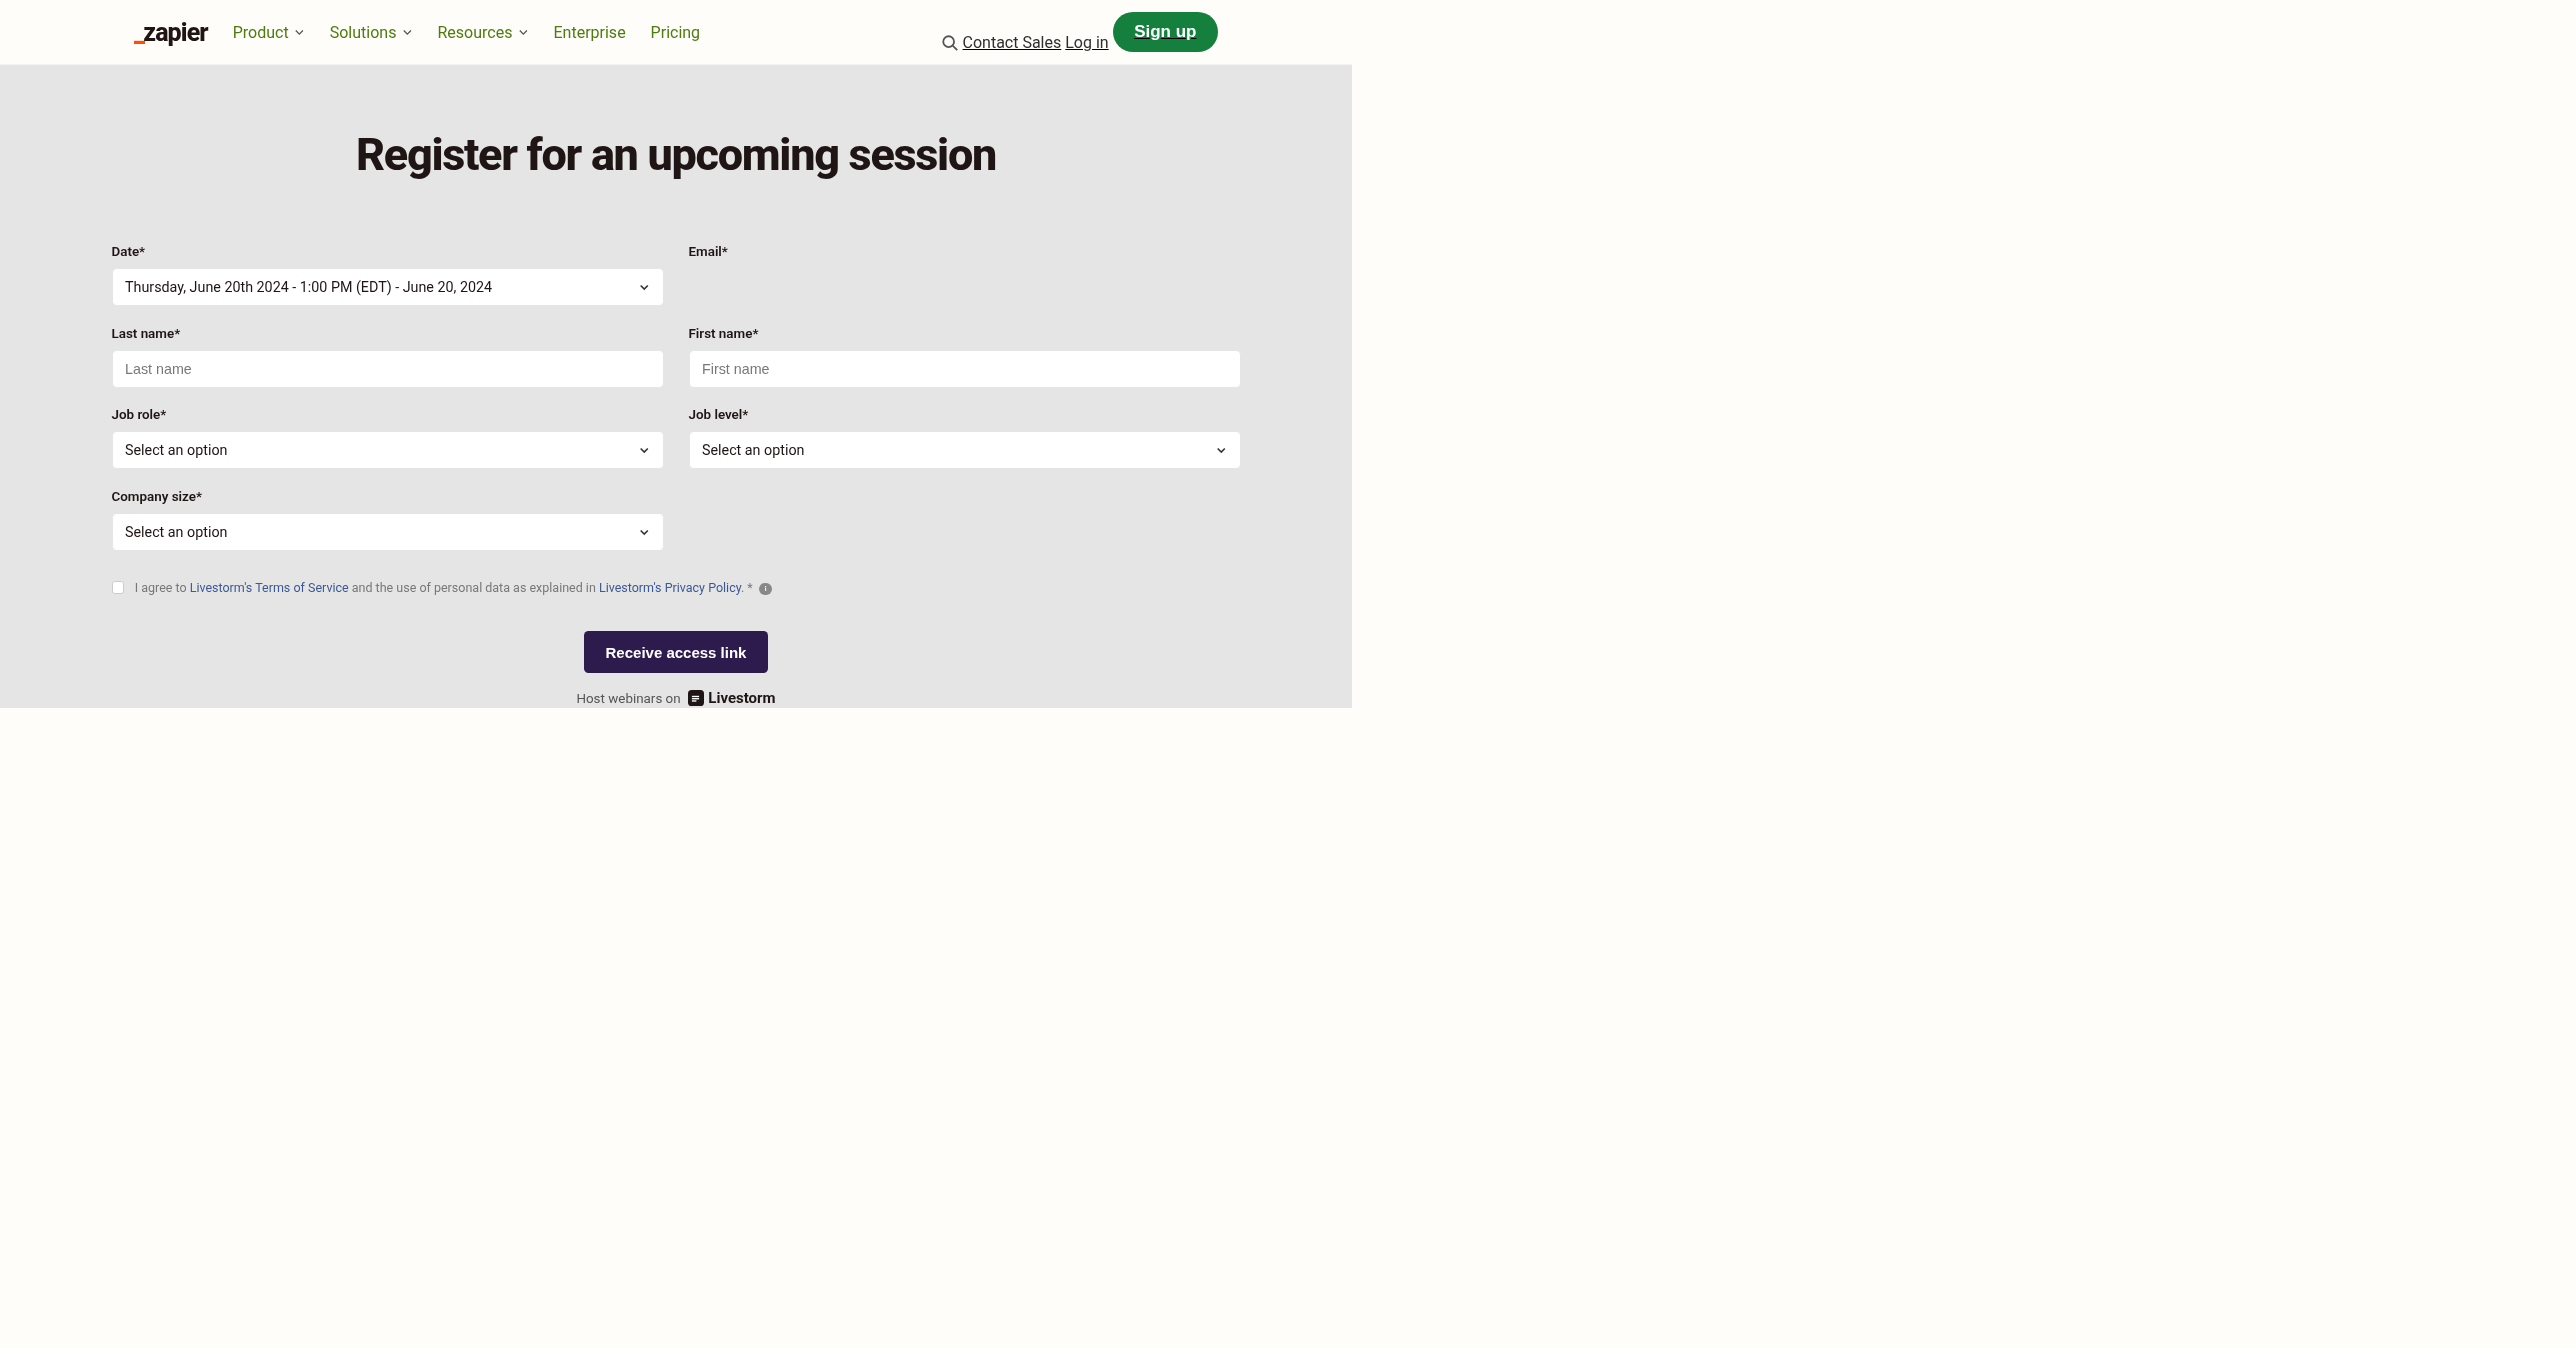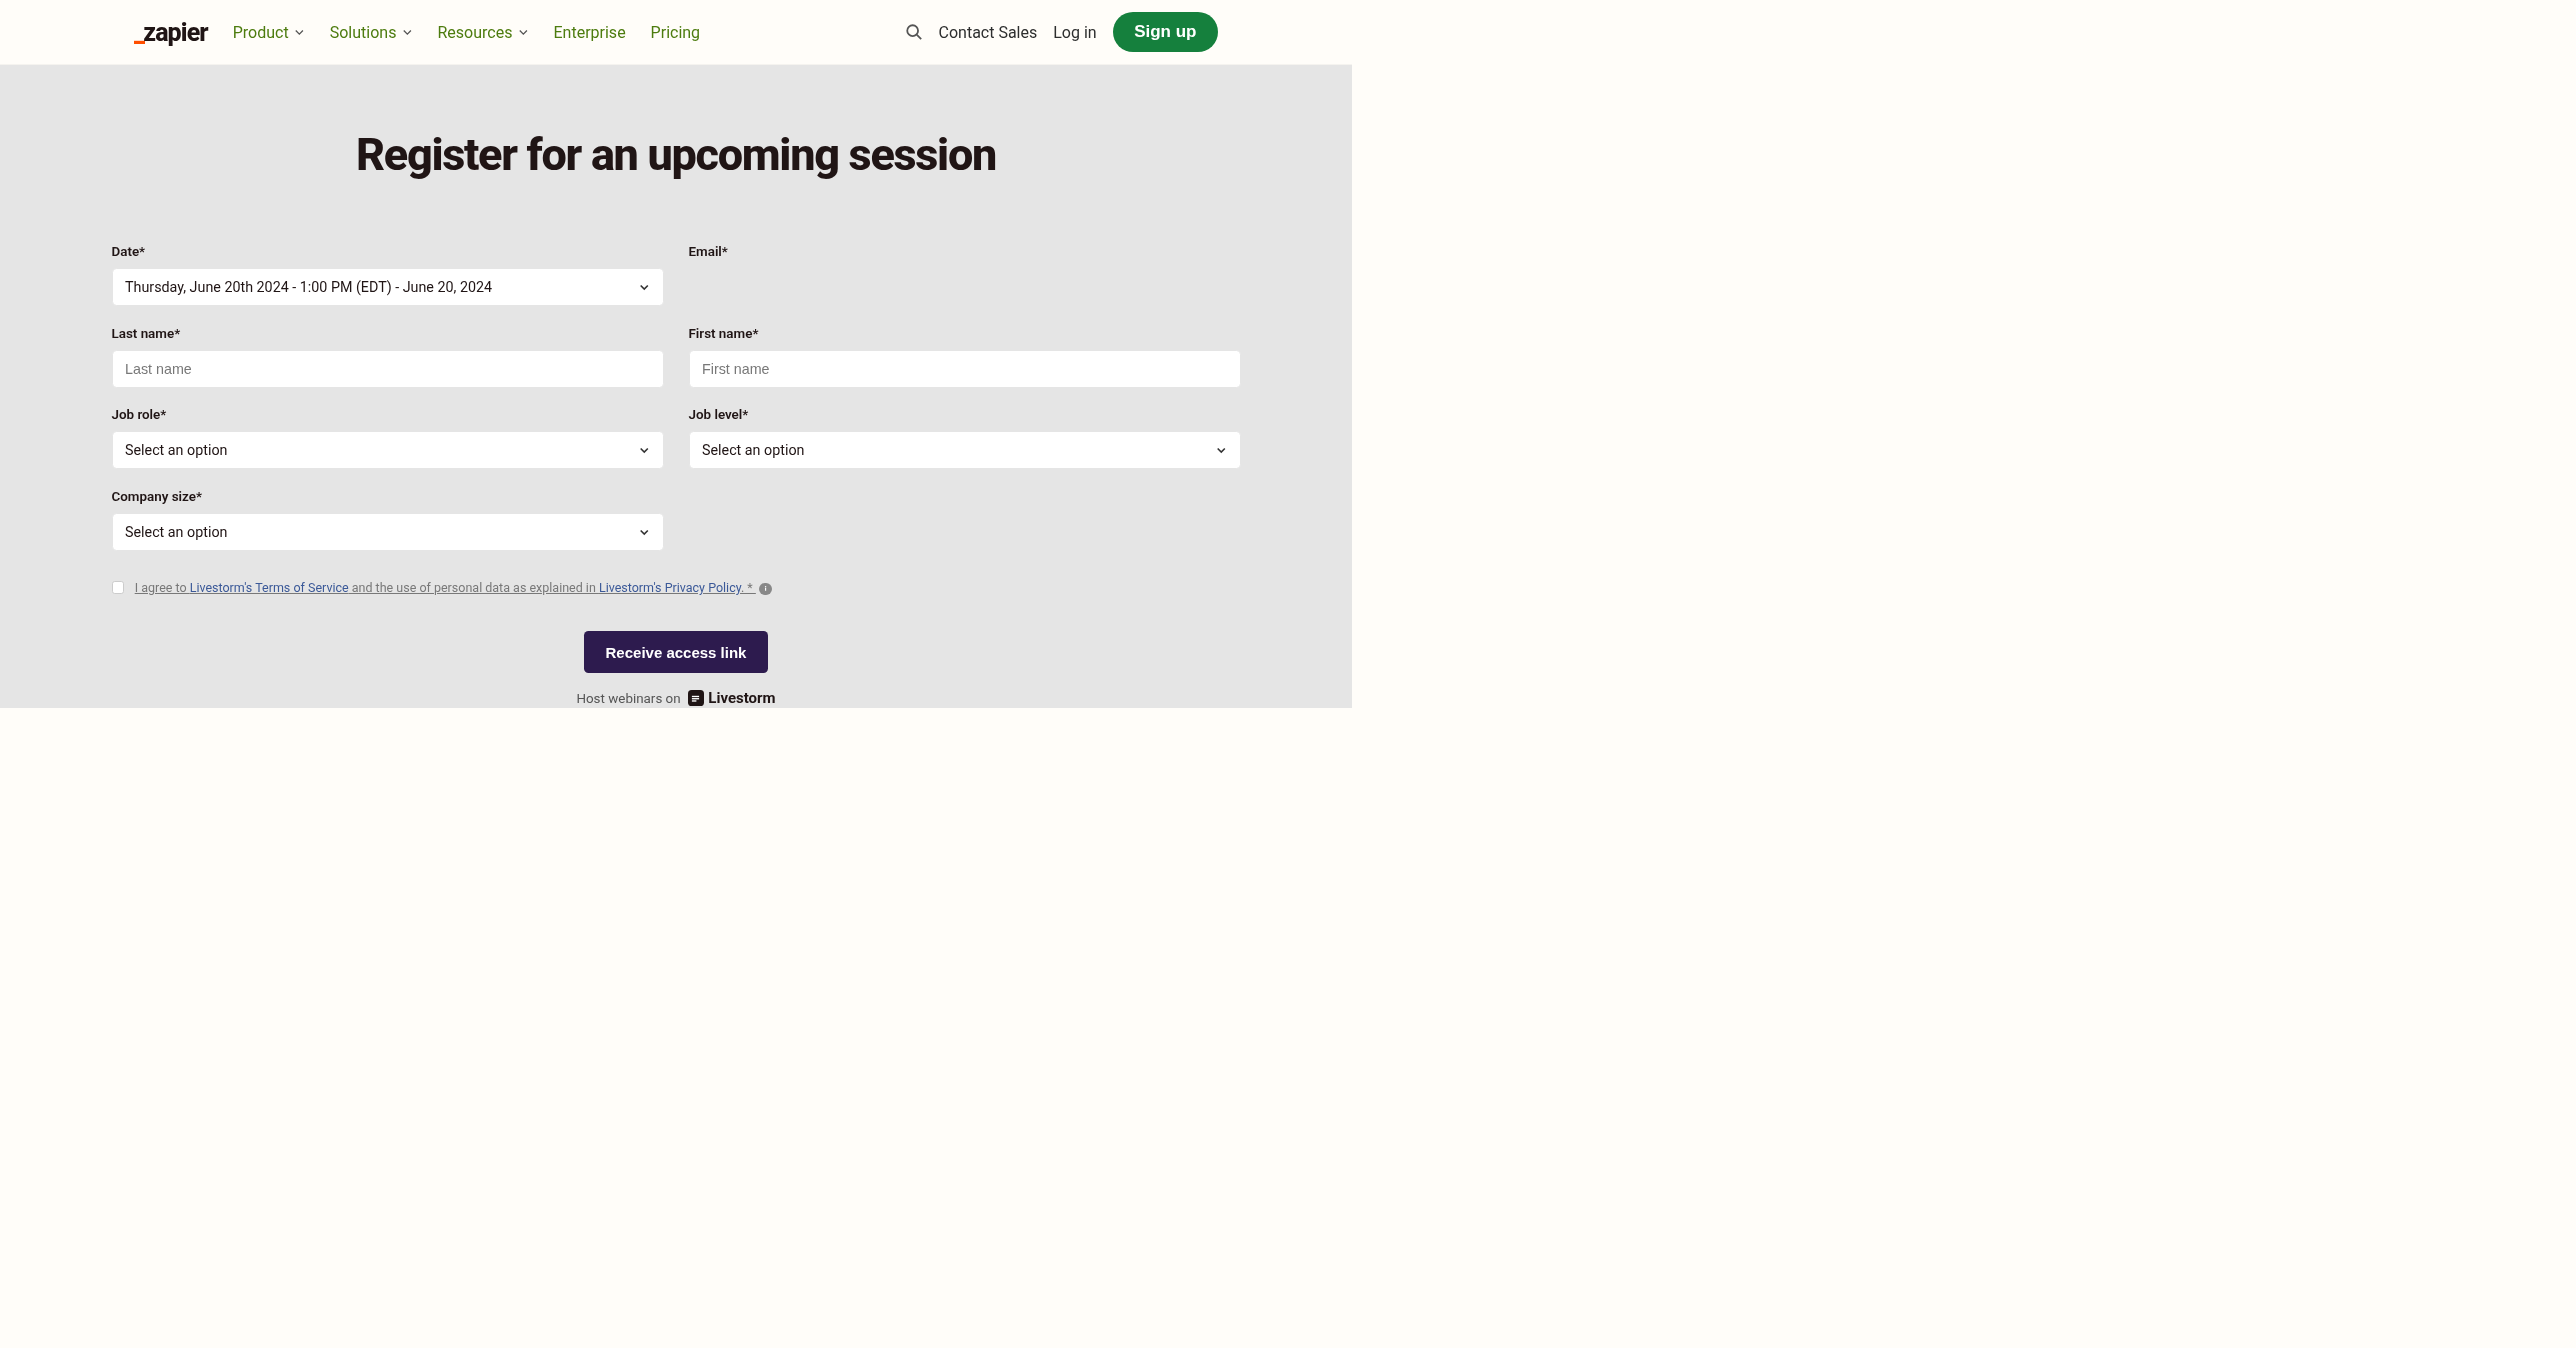--- a/index.html
+++ b/index.html
@@ -62,22 +62,23 @@
       gap: 5.4px;
     }
     
     .chevron {
       font-size: 9.8px;
       color: #555;
     }
     
     .header-right {
       display: flex;
-      align-items: center;
-      gap: 16px;
+      align-items: flex-end;
+      gap: 4px;
+      text-decoration: underline;
     }
     
     .search-icon {
       width: 18px;
       height: 18px;
       cursor: pointer;
     }
     
     .contact-link, .login-link {
       font-size: 16px;
@@ -191,21 +192,20 @@
       border: 0.9px solid #ccc;
       background: white;
       border-radius: 2.7px;
       cursor: pointer;
       flex-shrink: 0;
     }
     
     .terms-text {
       font-size: 12.5px;
       color: #787878;
-      text-decoration: underline;
     }
     
     .terms-link {
       color: #3b5998;
       cursor: pointer;
     }
     
     .info-icon {
       display: inline-flex;
       width: 12.5px;

